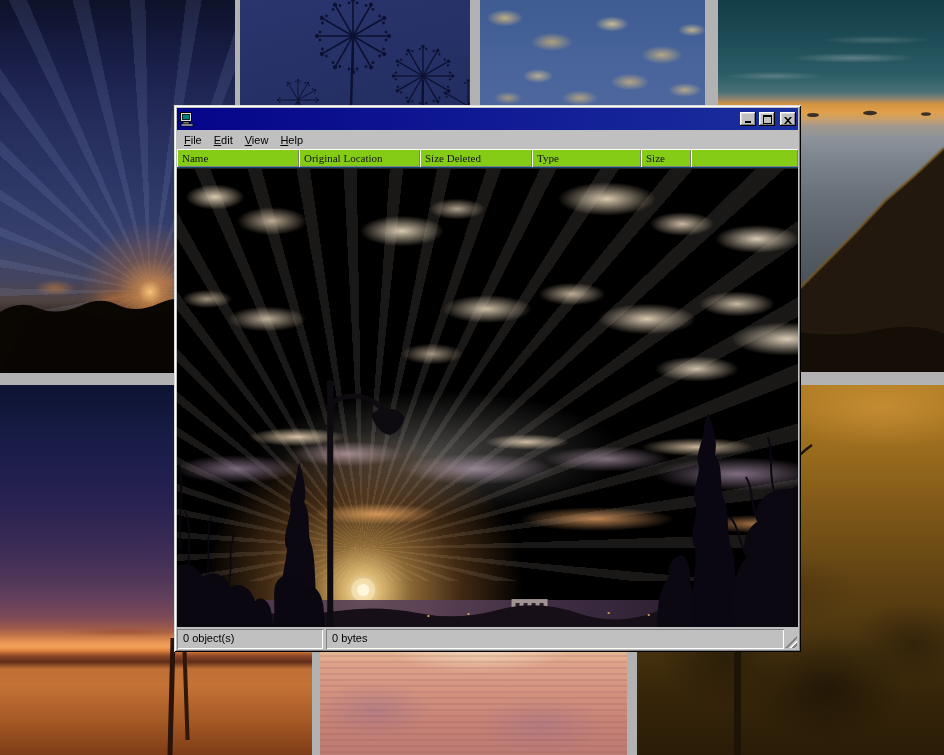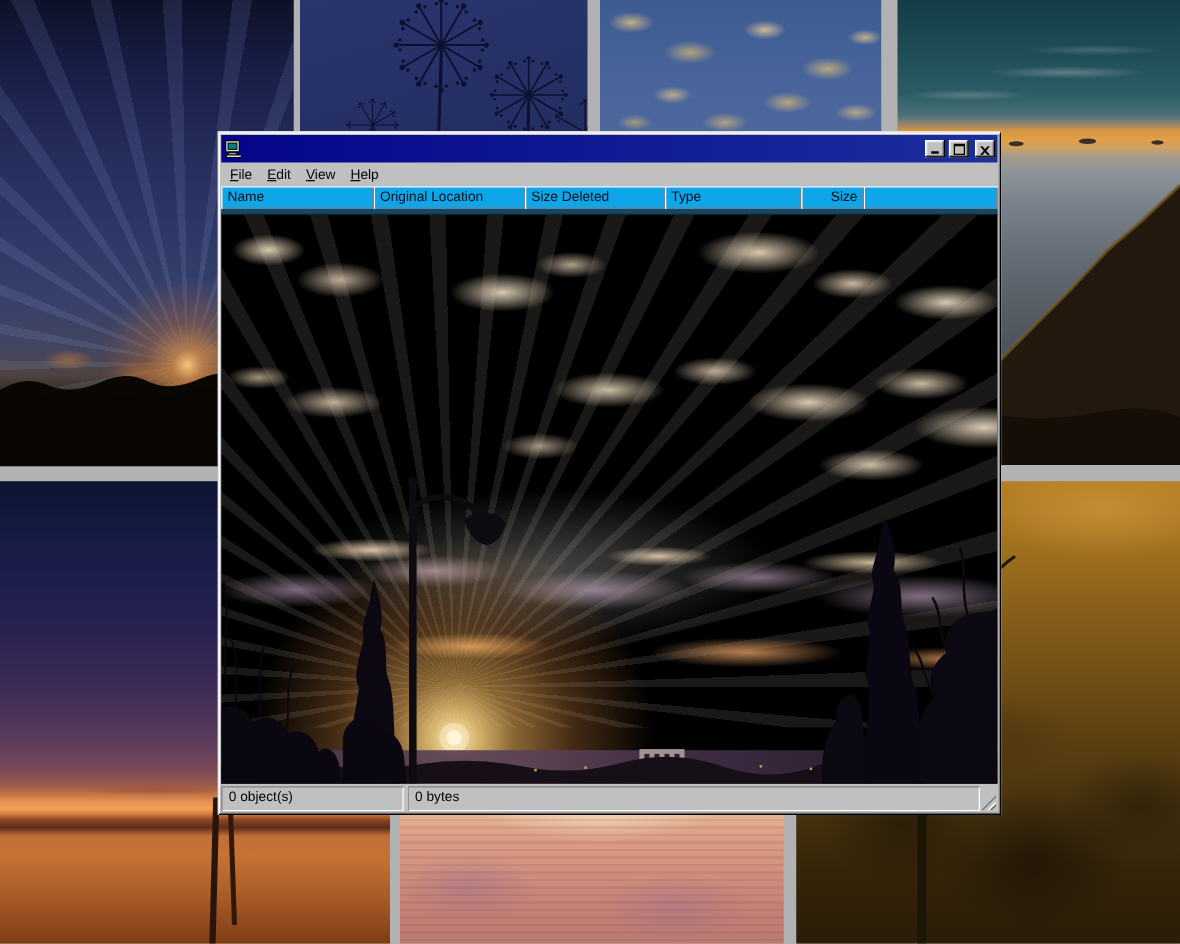--- a/index.html
+++ b/index.html
@@ -61,23 +61,23 @@
   .wbtn{width:16px;height:14px;background:#c0c0c0;box-shadow:inset -1px -1px 0 #000, inset 1px 1px 0 #fff, inset -2px -2px 0 #808080, inset 2px 2px 0 #dcdcdc;display:flex;align-items:flex-end;justify-content:center;padding:0;box-sizing:border-box;}
   .wbtn.close{margin-left:2px;}
   .glyph-min{width:6px;height:2px;background:#000;margin:0 0 3px 0;}
   .glyph-max{width:9px;height:9px;border:1px solid #000;border-top:2px solid #000;box-sizing:border-box;margin-bottom:2px;background:transparent;}
   .glyph-x{margin:0 auto 2px auto;display:block;}
 
   .menubar{height:19px;flex:0 0 19px;display:flex;align-items:center;font-size:11px;color:#000;padding-left:1px;}
   .mitem{padding:2px 6px;cursor:default;}
   .u{text-decoration:underline;}
 
-  .headers{height:18px;flex:0 0 18px;display:flex;background:#0ea5e9;border-bottom:4px solid #0c4a6e;}
+  .headers{height:18px;flex:0 0 18px;display:flex;background:#84cc16;border-bottom:1px solid #0c4a6e;font-family:Liberation Serif, serif;}
   .hcell{box-sizing:border-box;font-size:11px;color:#111;line-height:16px;padding:1px 5px 0 5px;box-shadow:inset 1px 1px 0 #fff, inset -1px -1px 0 #808080;white-space:nowrap;overflow:hidden;}
-  .hc0{width:122px;} .hc1{width:121px;} .hc2{width:112px;} .hc3{width:109px;} .hc4{width:50px;text-align:right;} .hc5{flex:1;}
+  .hc0{width:122px;} .hc1{width:121px;} .hc2{width:112px;} .hc3{width:109px;} .hc4{width:50px;text-align:left;} .hc5{flex:1;}
 
   
   .client{flex:1;position:relative;overflow:hidden;background:#000;border-top:1px solid #222;}
   .ph{position:absolute;inset:0;}
   .ph-base{background:linear-gradient(180deg,#6c8cb8 0px,#7695be 55px,#88a2c4 135px,#a0aec6 200px,#bcbcc4 250px,#cfc0b2 285px,#dfac7e 315px,#e8a468 335px,#eeab5e 355px,#f2b364 375px,#f4bd6d 395px,#ecoa55 0,#e89a50 412px,#d97f3a 425px,#8a4a40 436px,#4a2f42 443px,#271a26 450px,#151015 458px);}
   .ph-rays{background:repeating-conic-gradient(from 205deg at 30% 92%, rgba(255,245,225,0) 0deg 5deg, rgba(255,240,220,.10) 5deg 7deg);height:90%;}
   .ph-glow{background:radial-gradient(circle at 30% 92%, rgba(255,247,220,.95) 0px, rgba(255,214,130,.85) 18px, rgba(250,185,95,.55) 48px, rgba(242,155,72,.28) 95px, rgba(242,155,72,0) 160px),radial-gradient(ellipse 260px 90px at 42% 62%, rgba(235,230,225,.30), rgba(235,230,225,0) 70%);}
   .ph-clouds1{background:
     radial-gradient(ellipse 42px 18px at 38px 28px, rgba(238,220,190,.9), rgba(238,220,190,0) 70%),
     radial-gradient(ellipse 50px 20px at 95px 52px, rgba(230,208,178,.8), rgba(230,208,178,0) 70%),

